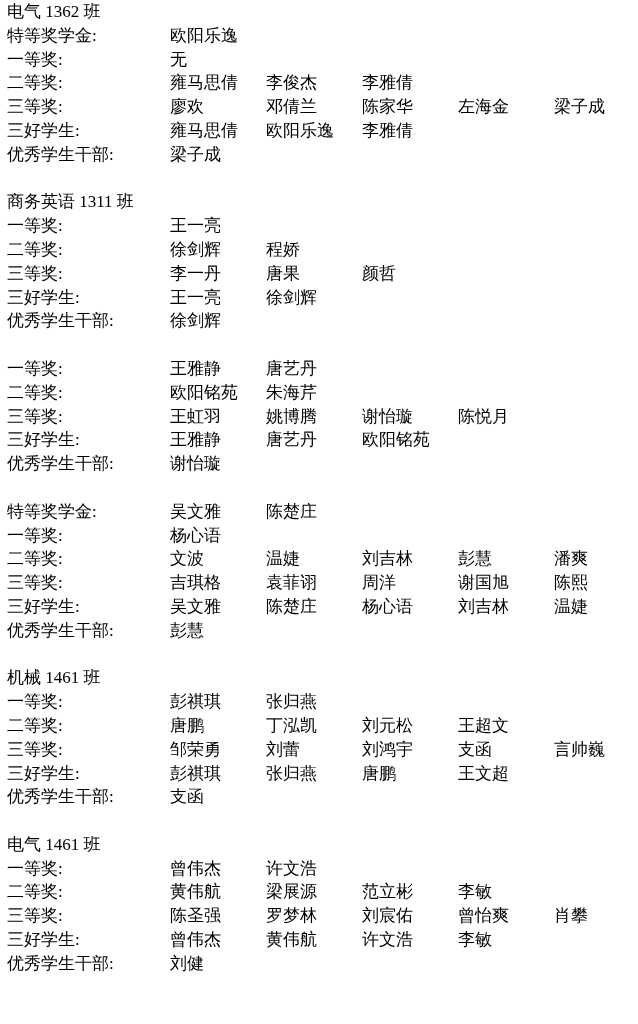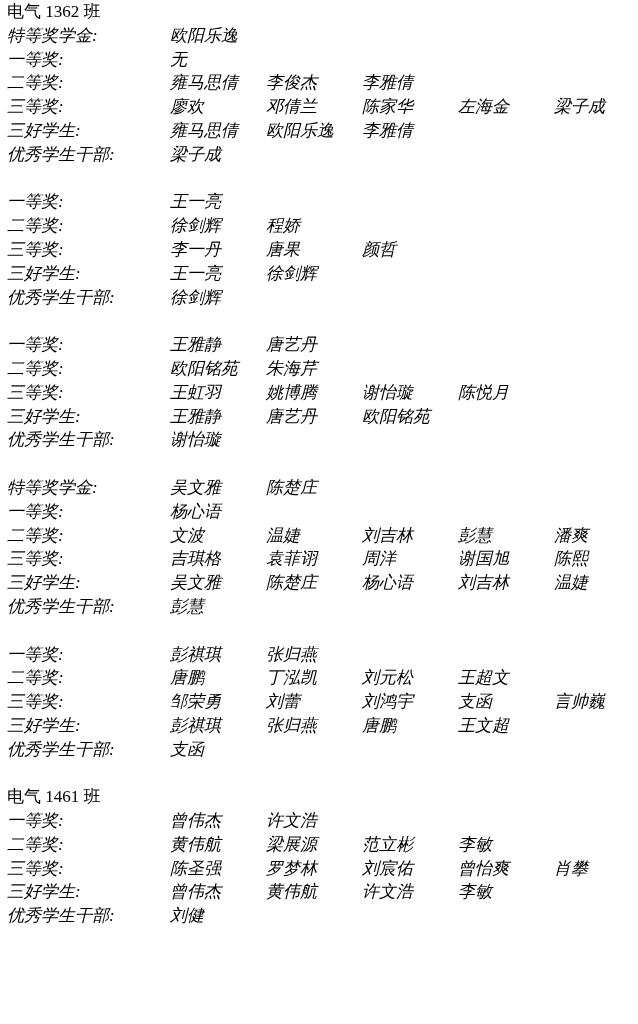--- a/index.html
+++ b/index.html
@@ -25,21 +25,20 @@
   .section:last-child {
     margin-bottom: 8px;
   }
   .class-header {
     white-space: nowrap;
   }
   .row {
     display: grid;
     grid-template-columns: 163px 96px 96px 96px 96px auto;
     white-space: nowrap;
-    font-style: italic;
   }
   .label, .name {
     display: block;
     white-space: nowrap;
   }
 </style>
 </head>
 <body>
 
 <div class="doc">
@@ -80,20 +79,21 @@
         </div>
 
   <div class="row">
     <span class="label">优秀学生干部:</span>
   <span class="name">梁子成</span>
         </div>
 </div>
   </section>
 
   <section class="section">
+    <div class="class-header">商务英语 1311 班</div>
     <div class="rows">
   <div class="row">
     <span class="label">一等奖:</span>
   <span class="name">王一亮</span>
         </div>
 
   <div class="row">
     <span class="label">二等奖:</span>
   <span class="name">徐剑辉</span>
           <span class="name">程娇</span>
@@ -196,20 +196,21 @@
         </div>
 
   <div class="row">
     <span class="label">优秀学生干部:</span>
   <span class="name">彭慧</span>
         </div>
 </div>
   </section>
 
   <section class="section">
+    <div class="class-header">机械 1461 班</div>
     <div class="rows">
   <div class="row">
     <span class="label">一等奖:</span>
   <span class="name">彭祺琪</span>
           <span class="name">张归燕</span>
         </div>
 
   <div class="row">
     <span class="label">二等奖:</span>
   <span class="name">唐鹏</span>

